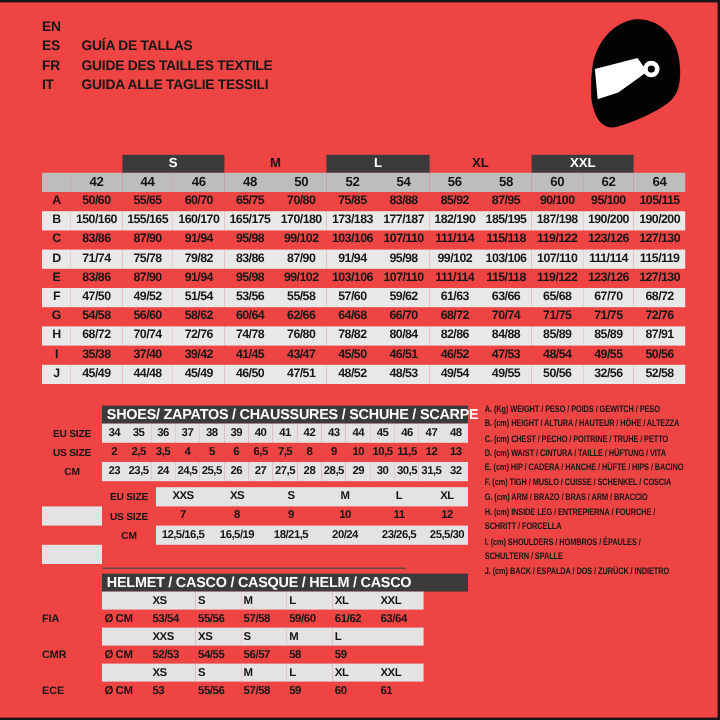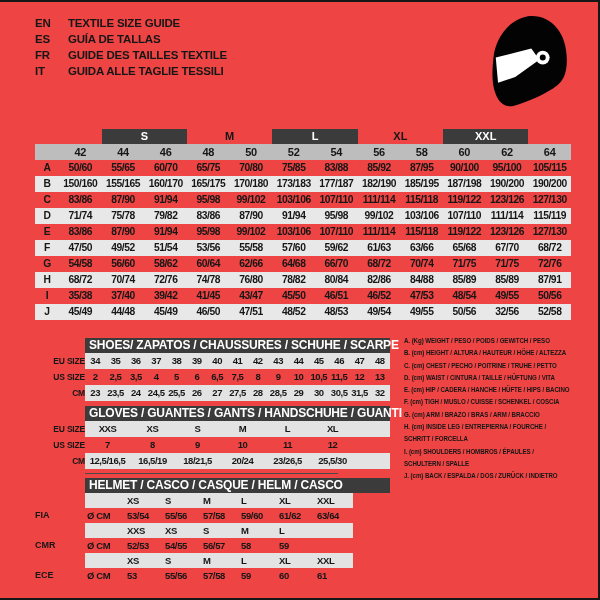--- a/index.html
+++ b/index.html
@@ -24,38 +24,37 @@
   .stripe{background:#e8e8e8}
   
   .sec-grid{position:absolute;display:grid;width:355px}
   #shoes-table{left:35px;top:336px;grid-template-columns:50px repeat(15,1fr)}
   #gloves-table{left:35px;top:404px;grid-template-columns:50px repeat(6,45px) 35px}
   #helmet-table{left:35px;top:476px;grid-template-columns:50px 40px repeat(6,38px) 37px}
   .hdr-spacer{height:15px}
   .sec-hdr{grid-column:2/-1;background:#3b3b3b;color:#fff;height:15px;line-height:15px;
     font-size:12px;font-weight:700;padding-left:4px;letter-spacing:-0.2px;white-space:nowrap}
   .s-cell{height:16px;line-height:16px;text-align:center;font-size:9.5px;font-weight:700;letter-spacing:-0.45px;white-space:nowrap}
-  .s-lbl{height:16px;line-height:16px;text-align:right;font-size:8.5px;font-weight:700;letter-spacing:-0.2px}
+  .s-lbl{height:16px;line-height:16px;text-align:center;font-size:8.5px;font-weight:700;letter-spacing:-0.2px}
   .h-cell{height:15px;line-height:15px;text-align:left;padding-left:2px;font-size:9.5px;font-weight:700;letter-spacing:-0.35px;white-space:nowrap}
   .h-lbl{height:15px;line-height:15px;text-align:left;font-size:9px;font-weight:700}
   .gray{background:#e3e3e3}
   .sep-line{position:absolute;left:85px;top:471px;width:253px;height:1px;background:#4a4a4a}
   
   .legend{position:absolute;left:404px;top:333px;width:250px;transform:scaleX(0.78);transform-origin:left top}
   .legend-line{font-size:7.9px;font-weight:700;line-height:12.3px;white-space:nowrap;letter-spacing:-0.1px}
 </style>
 </head>
 <body>
 
 <div class="canvas">
 
   <div class="langs">
     <div class="lang-row">
       <span class="lang-code">EN</span>
-      <span class="lang-title">TEXTILE SIZE GUIDE</span>
     </div>
     <div class="lang-row">
       <span class="lang-code">ES</span>
       <span class="lang-title">GUÍA DE TALLAS</span>
     </div>
     <div class="lang-row">
       <span class="lang-code">FR</span>
       <span class="lang-title">GUIDE DES TAILLES TEXTILE</span>
     </div>
     <div class="lang-row">
@@ -272,21 +271,20 @@
       <div class="s-cell gray">28,5</div>
       <div class="s-cell gray">29</div>
       <div class="s-cell gray">30</div>
       <div class="s-cell gray">30,5</div>
       <div class="s-cell gray">31,5</div>
       <div class="s-cell gray">32</div>
     </div>
 
   <div id="gloves-table" class="sec-grid">
     <div class="hdr-spacer"></div>
-    <div class="sec-hdr">GLOVES / GUANTES / GANTS / HANDSCHUHE / GUANTI</div>
   <div class="s-lbl">EU SIZE</div>
       <div class="s-cell gray">XXS</div>
       <div class="s-cell gray">XS</div>
       <div class="s-cell gray">S</div>
       <div class="s-cell gray">M</div>
       <div class="s-cell gray">L</div>
       <div class="s-cell gray">XL</div>
       <div class="s-cell gray"></div>
       <div class="s-lbl">US SIZE</div>
       <div class="s-cell">7</div>

